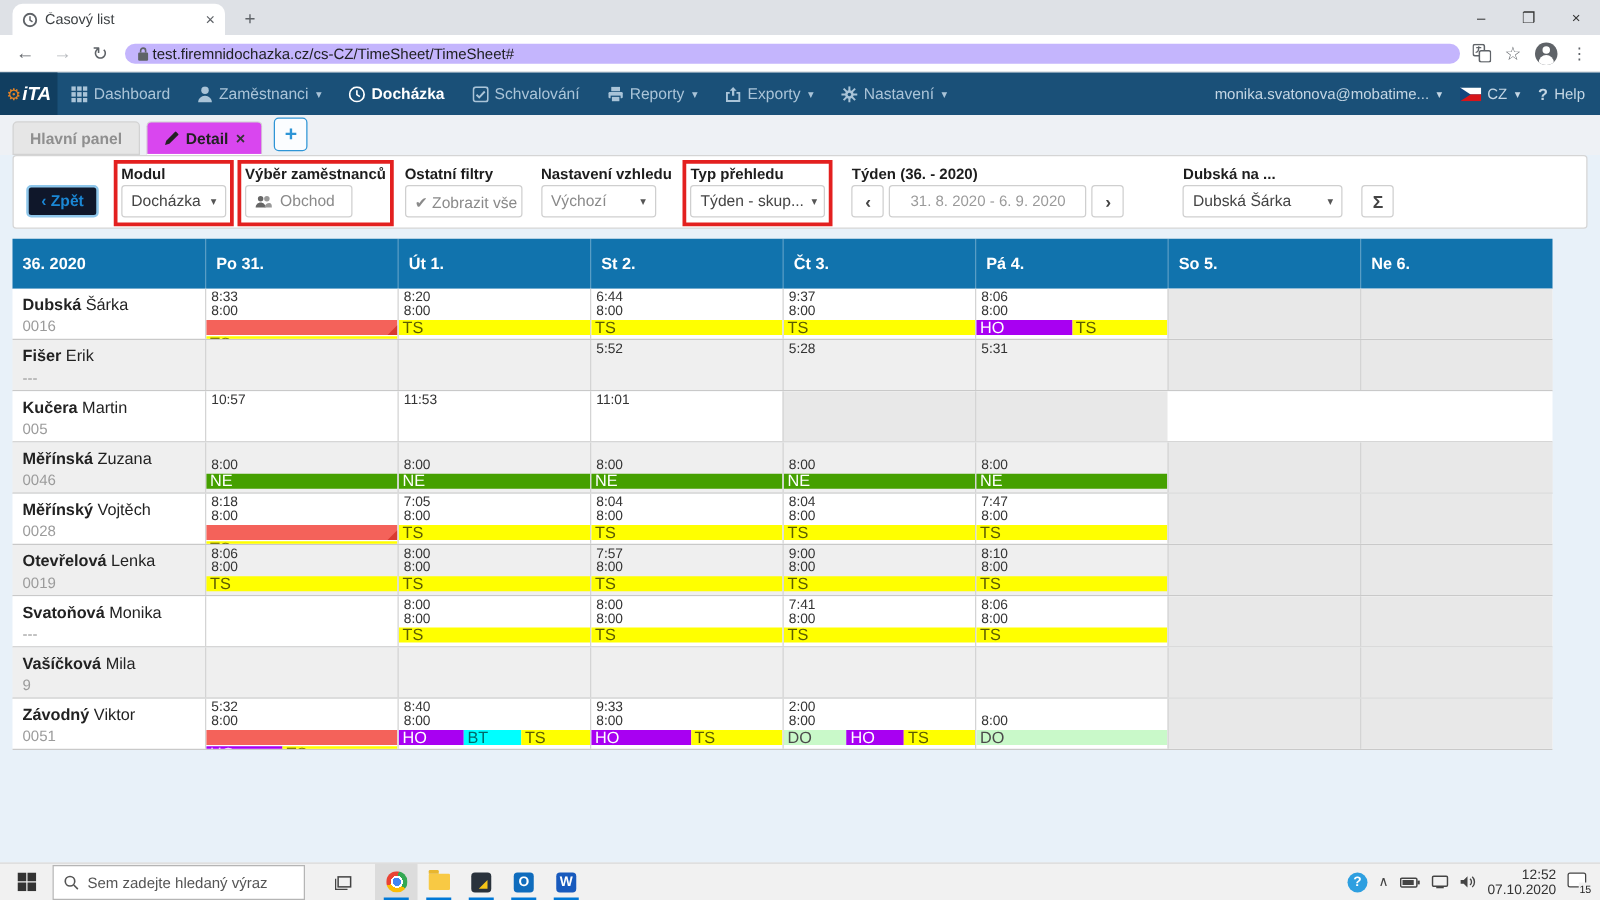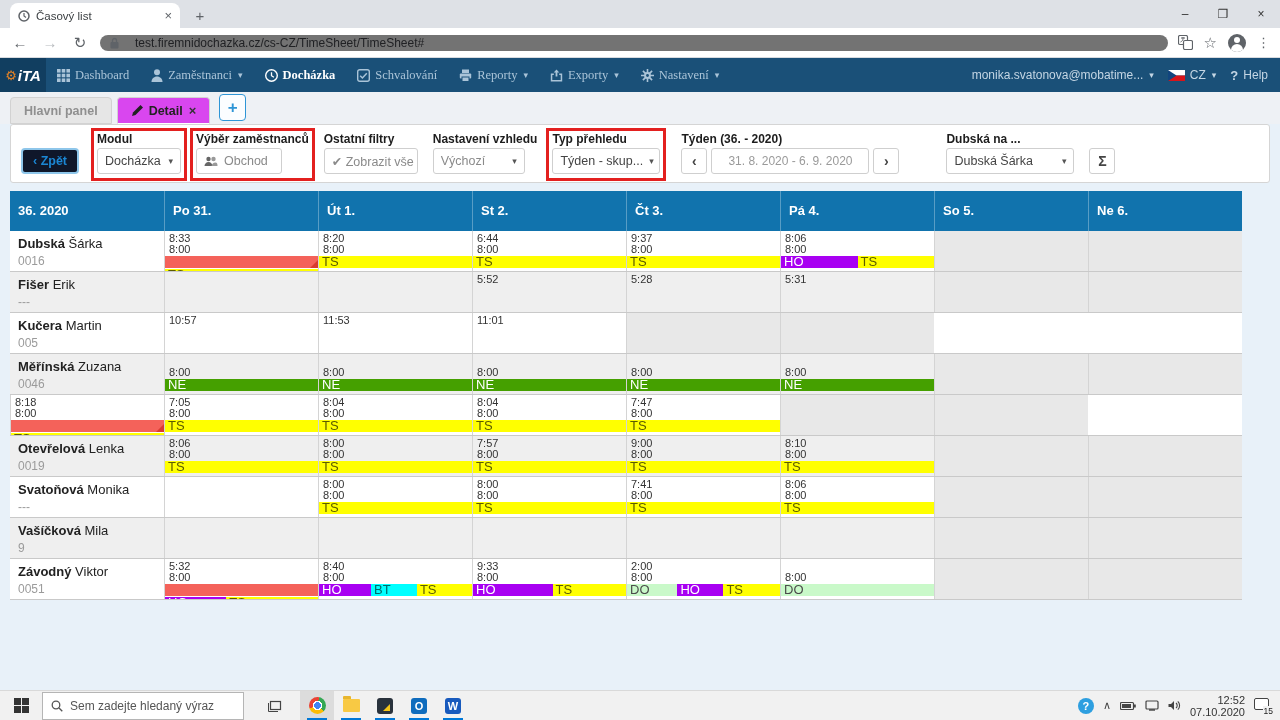--- a/index.html
+++ b/index.html
@@ -10,33 +10,33 @@
   #tabstrip { position:absolute; top:0; left:0; width:1280px; height:28px; background:#dee1e6; display:flex; align-items:flex-end; }
   .btab { position:relative; margin-left:10px; width:170px; height:25px; background:#fff; border-radius:8px 8px 0 0; display:flex; align-items:center; padding:0 8px; gap:6px; }
   .btab-title { font-size:11.5px; color:#3c4043; flex:1; white-space:nowrap; overflow:hidden; }
   .btab-close { color:#5f6368; font-size:13px; cursor:default; }
   .newtab { margin-left:8px; margin-bottom:4px; font-size:15px; color:#5f6368; width:24px; text-align:center; }
   .wctrls { position:absolute; right:0; top:0; height:28px; display:flex; }
   .wc { width:38px; height:28px; display:flex; align-items:center; justify-content:center; font-size:12px; color:#333; }
   #urlrow { position:absolute; top:28px; left:0; width:1280px; height:30px; background:#fff; border-bottom:1px solid #d8dbdf; display:flex; align-items:center; padding:0 10px; gap:10px; }
   .navbtn { font-size:15px; color:#5f6368; width:20px; text-align:center; }
   .navbtn.dis { color:#b6b9bd; }
-  .urlpill { flex:1; height:16px; background:#737373; border-radius:12px; display:flex; align-items:center; padding:0 10px; gap:16px; }
+  .urlpill { flex:1; height:16px; background:#c4b5fd; border-radius:12px; display:flex; align-items:center; padding:0 10px; gap:3px; }
   .urltext { font-size:12px; color:#202124; }
   .chromeicons { display:flex; align-items:center; gap:11px; }
   .avatar { width:18px; height:18px; border-radius:50%; background:#5f6368; position:relative; overflow:hidden; }
   .avatar::before { content:""; position:absolute; top:3px; left:6px; width:6px; height:6px; border-radius:50%; background:#fff; }
   .avatar::after { content:""; position:absolute; top:10px; left:3px; width:12px; height:8px; border-radius:6px 6px 0 0; background:#fff; }
 
   
   #navbar { position:absolute; top:58px; left:0; width:1280px; height:34px; background:#1a5078; display:flex; align-items:center; }
   #logo { width:46px; height:34px; background:#113e60; display:flex; align-items:center; justify-content:center; gap:1px; }
   #logo .gear { color:#e58325; font-size:13px; }
   #logo .lg { color:#fff; font-weight:bold; font-size:15px; font-style:italic; }
-  .nav-item { display:flex; align-items:center; gap:5px; padding:0 11px; height:34px; font-size:12.5px; color:#aac4d8; cursor:default;font-family:Liberation Serif, serif; }
+  .nav-item { display:flex; align-items:center; gap:5px; padding:0 11px; height:34px; font-size:12.5px; color:#aac4d8; cursor:default; }
   .nav-item.active { color:#fff; font-weight:bold; }
   .nav-item svg { flex:0 0 auto; }
   .caret { font-size:9px; margin-left:1px; }
   #nav-right { margin-left:auto; display:flex; align-items:center; gap:14px; padding-right:12px; }
   .nav-user, .nav-lang, .nav-help { display:flex; align-items:center; gap:5px; font-size:12px; color:#c4d6e4; }
   .flag { width:17px; height:11px; display:inline-block; }
   .qmark { font-weight:bold; font-size:13px; color:#c4d6e4; }
 
   
   #apptabs { position:absolute; top:92px; left:0; width:1280px; height:32px; background:#eef1f5; display:flex; align-items:flex-end; padding-left:10px; gap:5px; }
@@ -508,20 +508,24 @@
           <div class="c-day wkend">
             <div class="l1"> </div>
             <div class="l2"> </div>
           </div>
           <div class="c-day wkend">
             <div class="l1"> </div>
             <div class="l2"> </div>
           </div>
         </div>
         <div class="t-row odd">
+          <div class="c-name">
+            <div class="nm"><b>Měřínský</b> Vojtěch</div>
+            <div class="id">0028</div>
+          </div>
           <div class="c-day">
             <div class="l1">8:18</div>
             <div class="l2">8:00</div>
             <div class="bars">
               <div class="seg" style="width: 100%; background: rgb(244, 98, 90); color: rgb(244, 98, 90);">
                 <span class="tri"></span>
               </div>
             </div>
             <div class="bars">
               <div class="seg" style="width: 100%; background: rgb(255, 255, 0); color: rgb(92, 92, 0);">TS</div>

